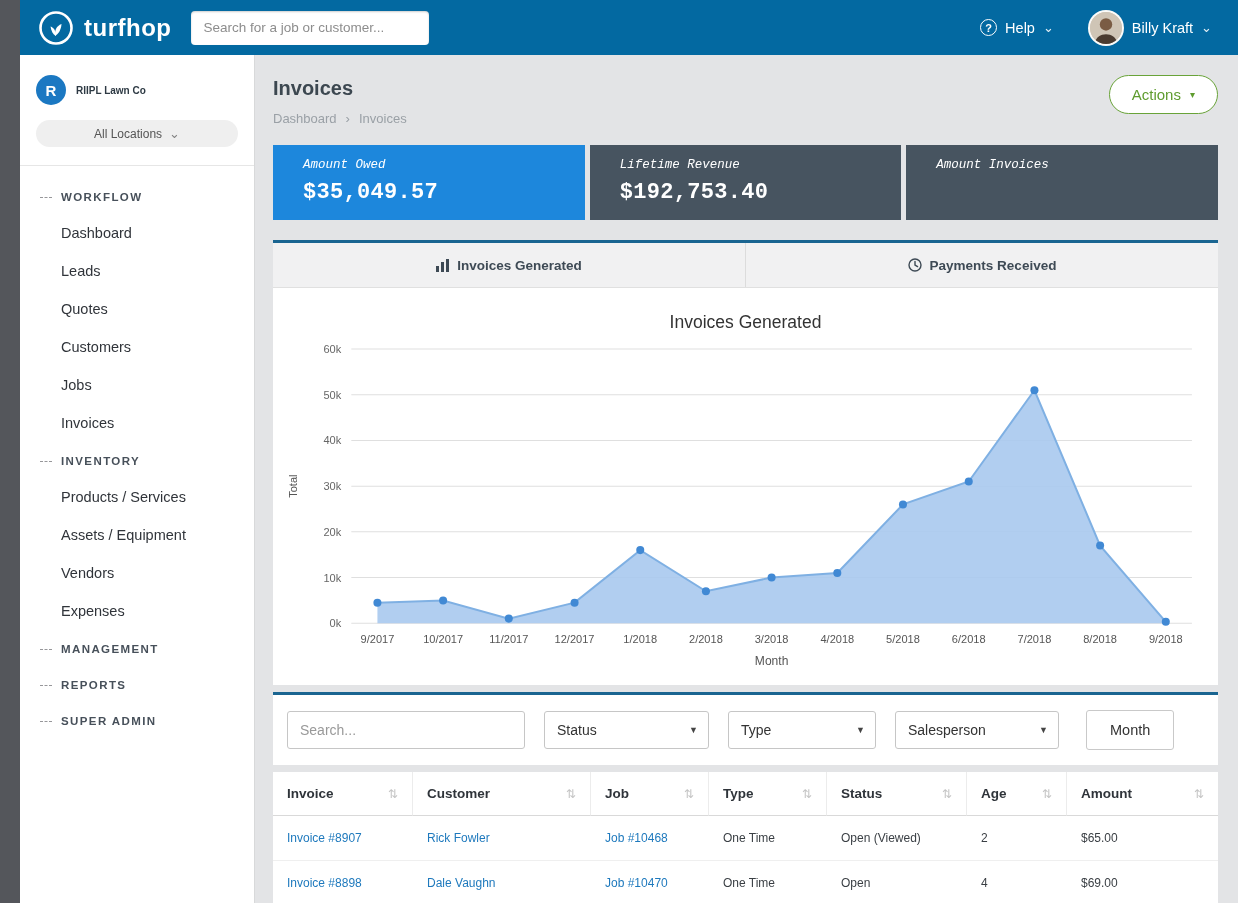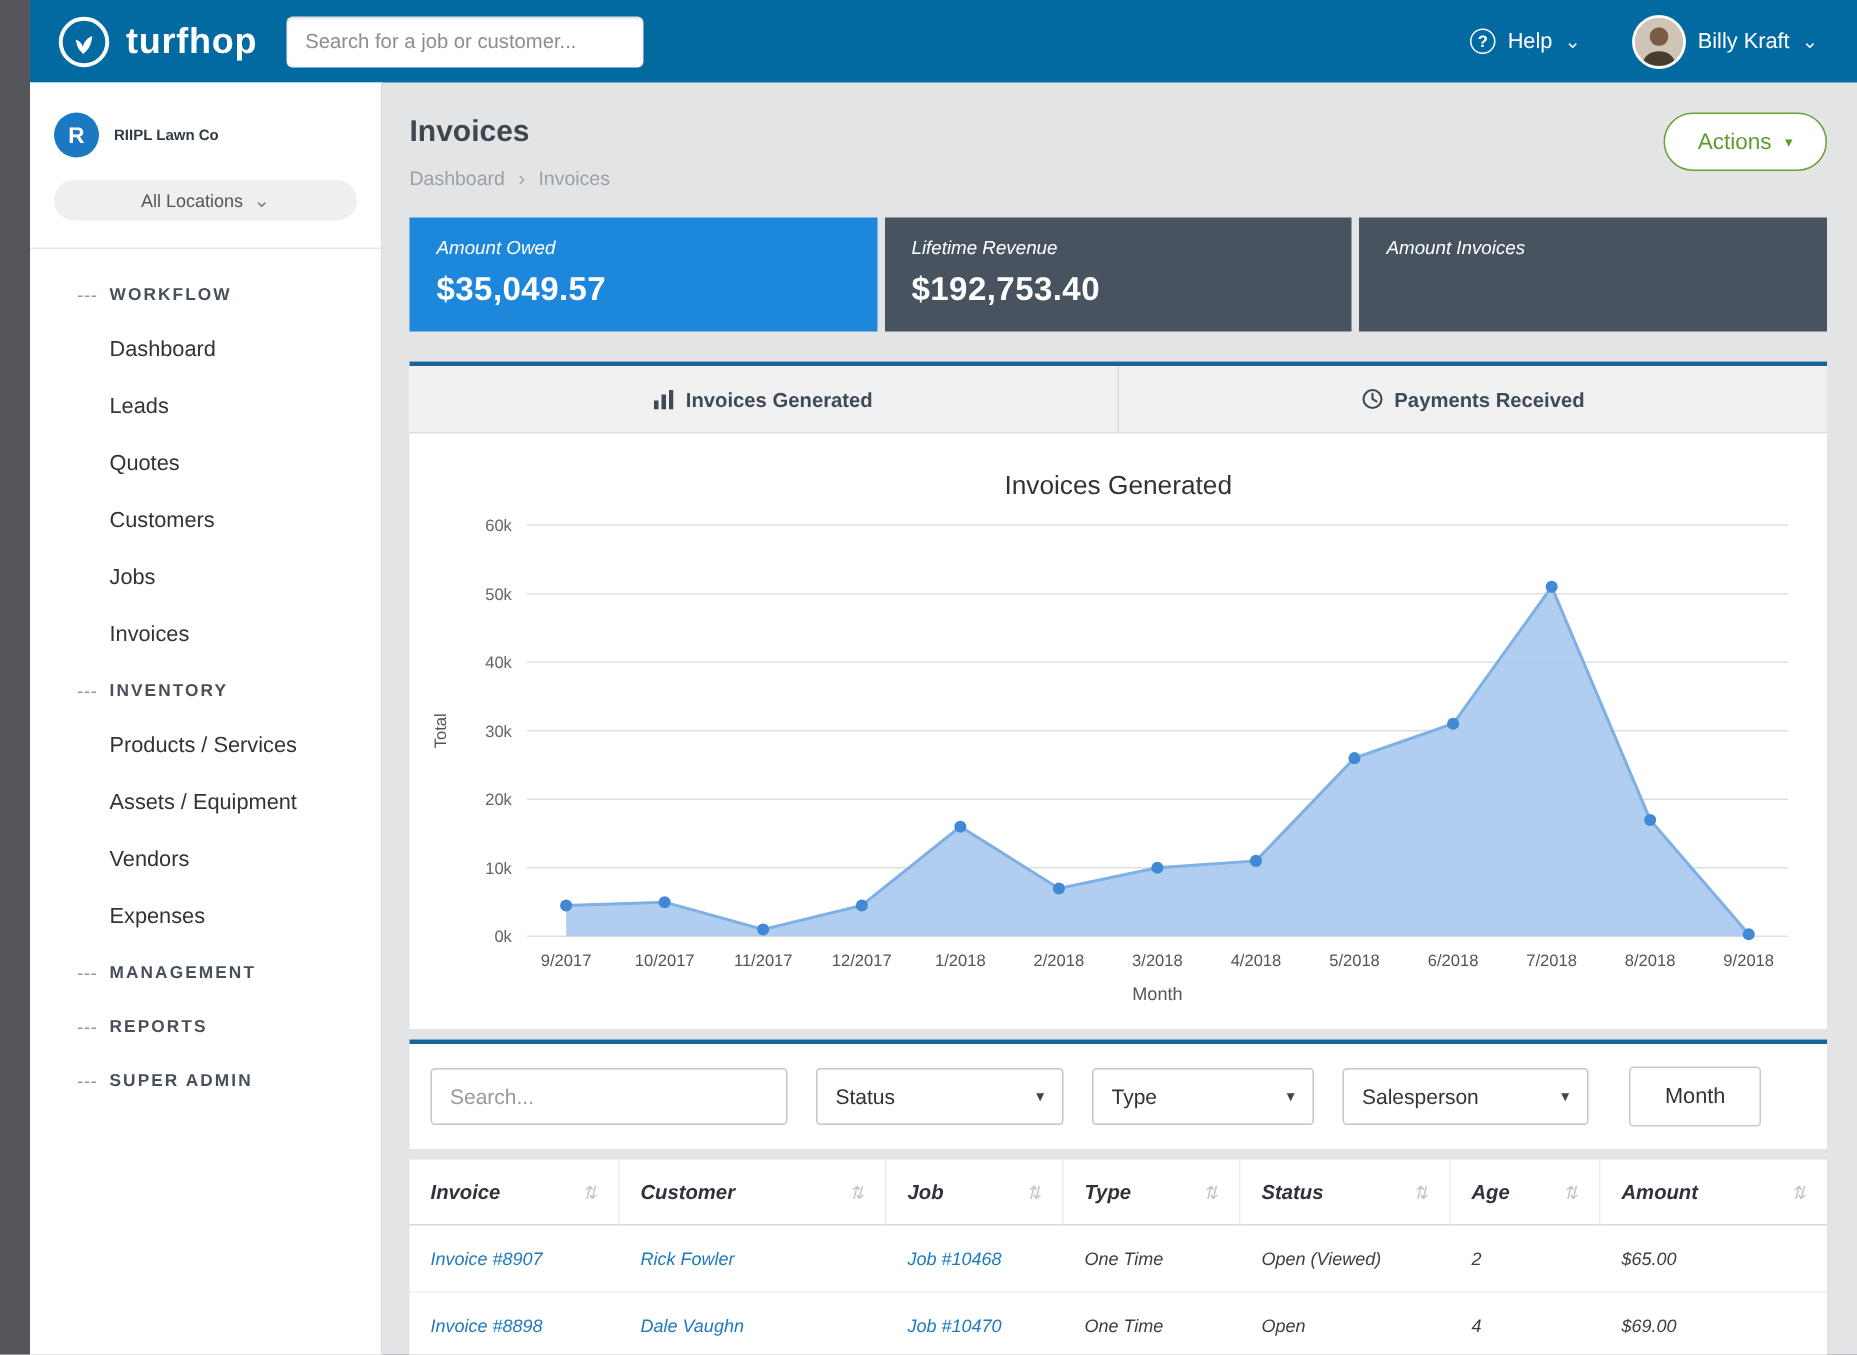--- a/index.html
+++ b/index.html
@@ -33,35 +33,35 @@
   .body-row { display:flex; min-height:848px; align-items:stretch; }
   .sidebar { width:235px; flex:0 0 235px; background:#fff; border-right:1px solid #d8d9da; }
   .main { flex:1; min-width:0; padding:20px 20px 0 18px; }
 
   
   .company { display:flex; align-items:center; gap:10px; padding:20px 16px 15px; }
   .company-badge { width:30px; height:30px; border-radius:50%; background:#1b78c2; color:#fff; font-weight:700; display:flex; align-items:center; justify-content:center; font-size:15px; }
   .company-name { font-weight:700; font-size:10px; color:#2e3a44; }
   .locations { margin:0 16px 18px; background:#efefef; border-radius:15px; height:27px; display:flex; align-items:center; justify-content:center; gap:7px; font-size:12px; color:#555; cursor:pointer; }
   .sidebar-divider { border-top:1px solid #e6e6e6; }
-  .nav { padding:12px 12px; }
+  .nav { padding:12px 0; }
   .nav-section { display:flex; align-items:center; padding:13px 0 11px 20px; cursor:pointer; }
   .dash { width:12px; border-top:1px dashed #97979a; margin-right:9px; }
   .nav-section-label { font-size:11.5px; font-weight:700; letter-spacing:1.4px; color:#47505a; }
   .nav-item { padding:11px 0 11px 41px; font-size:14.5px; color:#30343a; cursor:pointer; }
 
   
   .page-head { display:flex; justify-content:space-between; align-items:flex-start; margin-bottom:19px; }
   .page-title { font-size:20px; font-weight:700; color:#3c4750; margin:2px 0 11px; }
   .breadcrumb { font-size:13px; color:#9aa0a6; display:flex; gap:9px; align-items:center; }
   .actions-btn { border:1.5px solid #69a339; color:#5f9c2f; background:#fff; border-radius:20px; padding:10px 22px; font-size:15px; display:flex; gap:9px; align-items:center; cursor:pointer; }
 
   
   .stats { display:flex; gap:5px; margin-bottom:20px; }
-  .stat-card { flex:1; padding:13px 18px 15px; color:#fff; }
+  .stat-card { flex:1; padding:13px 30px 15px; color:#fff;font-family:Liberation Mono, monospace; }
   .stat-label { font-style:italic; font-size:12.5px; margin-bottom:8px; }
   .stat-value { font-size:22px; font-weight:700; letter-spacing:.3px; }
 
   
   .chart-panel { background:#fff; border-top:3px solid #1a6591; margin-bottom:7px; }
   .tabbar { display:flex; background:#f1f1f2; border-bottom:1px solid #e0e0e0; }
   .tab { flex:1; height:44px; display:flex; align-items:center; justify-content:center; gap:8px; font-size:13.5px; font-weight:700; color:#3e4a55; cursor:pointer; }
   .tab + .tab { border-left:1px solid #dcdcdc; }
   .tab svg { display:block; }
   .chart-wrap { padding:14px 8px 4px; }
@@ -72,21 +72,21 @@
   
   .filter-panel { background:#fff; border-top:3px solid #1a6591; padding:15px 14px; display:flex; gap:19px; align-items:center; margin-bottom:7px; }
   .search-input { width:238px; height:38px; border:1px solid #c6c6c6; border-radius:3px; padding:0 12px; font-size:14px; color:#333; outline:none; font-family:"Liberation Sans", sans-serif; }
   .search-input::placeholder { color:#999; }
   .select { height:38px; border:1px solid #c6c6c6; border-radius:3px; background:#fff; display:flex; align-items:center; justify-content:space-between; padding:0 10px 0 12px; font-size:14px; color:#333; cursor:pointer; }
   .select .sel-caret { font-size:9px; color:#444; margin-left:12px; }
   .filter-btn { height:40px; border:1px solid #c9c9c9; background:#fff; border-radius:3px; padding:0 23px; font-size:14.5px; color:#333; margin-left:8px; cursor:pointer; font-family:"Liberation Sans", sans-serif; }
 
   
   .table-panel { background:#fff; }
-  .thead, .trow { display:grid; grid-template-columns:140px 178px 118px 118px 140px 100px 1fr;font-style:italic; }
+  .thead, .trow { display:grid; grid-template-columns:140px 178px 118px 118px 140px 100px 1fr; }
   .th { padding:14px 14px; font-size:13.5px; font-weight:700; color:#2f343a; display:flex; justify-content:space-between; align-items:center; border-right:1px solid #ececec; border-bottom:1px solid #d9d9d9; cursor:pointer; }
   .th:last-child { border-right:none; }
   .sort { color:#c4c4c4; font-size:12px; font-weight:400; }
   .td { padding:15px 14px; font-size:12px; color:#3a3f44; border-bottom:1px solid #efefef; }
   .td.link { color:#1e79bd; cursor:pointer; }
 </style>
 </head>
 <body>
 
 <div class="app">

